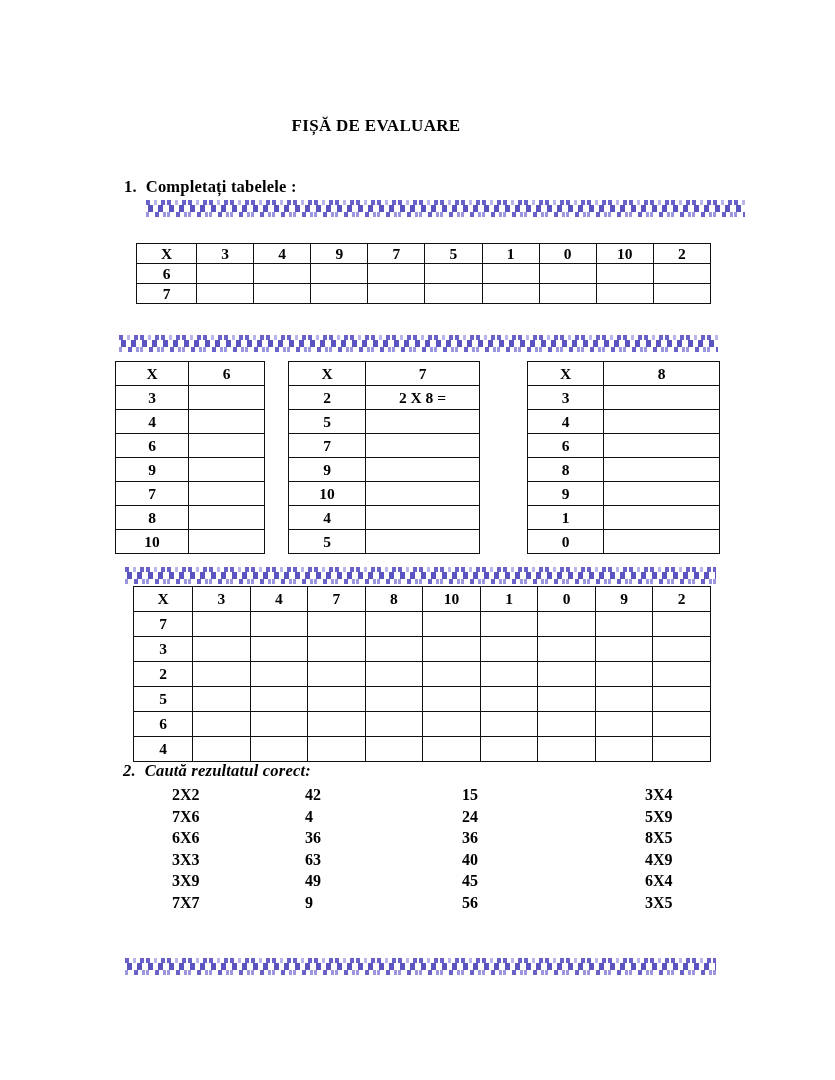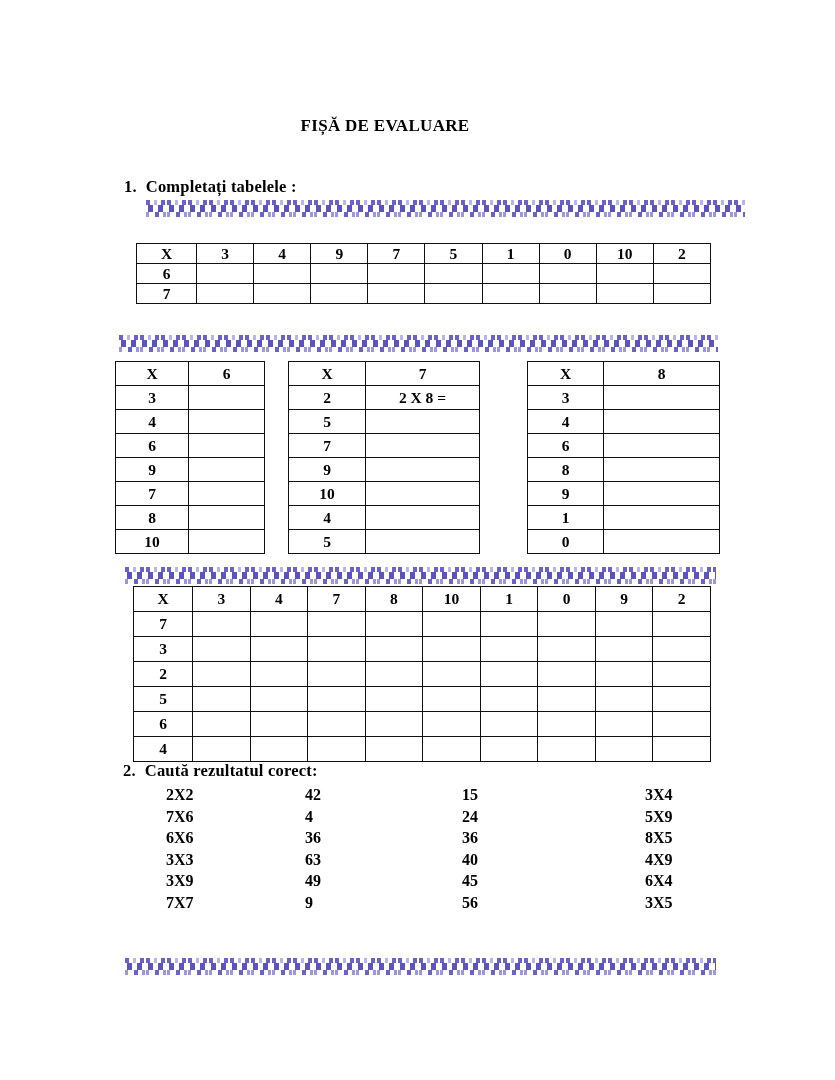--- a/index.html
+++ b/index.html
@@ -26,36 +26,35 @@
   
   .doc-title {
     position: absolute;
     left: 0;
     top: 116px;
     width: 752px;
     text-align: center;
     font-size: 17px;
     font-weight: bold;
     letter-spacing: 0.3px;
-    padding-left: 9px;
   }
 
   
   .ex-heading {
     position: absolute;
     font-size: 16.5px;
     font-weight: bold;
     letter-spacing: 0.2px;
     white-space: nowrap;
     margin-top: 17px;
   }
   .ex-heading .num { margin-right: 9px; }
 
   #ex1-heading { left: 124px; top: 160px; }
-  #ex2-heading { left: 123px; top: 744px; }
+  #ex2-heading { left: 123px; top: 744px; font-style: italic; }
 
   
   .deco {
     position: absolute;
     height: 18px;
     background-repeat: repeat-x;
     background-position: left center;
     background-size: 21px 18px;
     background-image:
       
@@ -115,21 +114,21 @@
   .ex2-row {
     position: relative;
     height: 21.5px;
     font-size: 16px;
     font-weight: bold;
   }
   .ex2-cell {
     position: absolute;
     white-space: nowrap;
   }
-  .c0 { left: 16px; }
+  .c0 { left: 22px; }
   .c1 { left: 155px; width: 40px; text-align: left; }
   .c2 { left: 300px; width: 40px; text-align: center; }
   .c3 { left: 495px; }
 </style>
 </head>
 <body>
 
 <div class="page">
 
   <div class="doc-title">FIȘĂ  DE EVALUARE</div>

